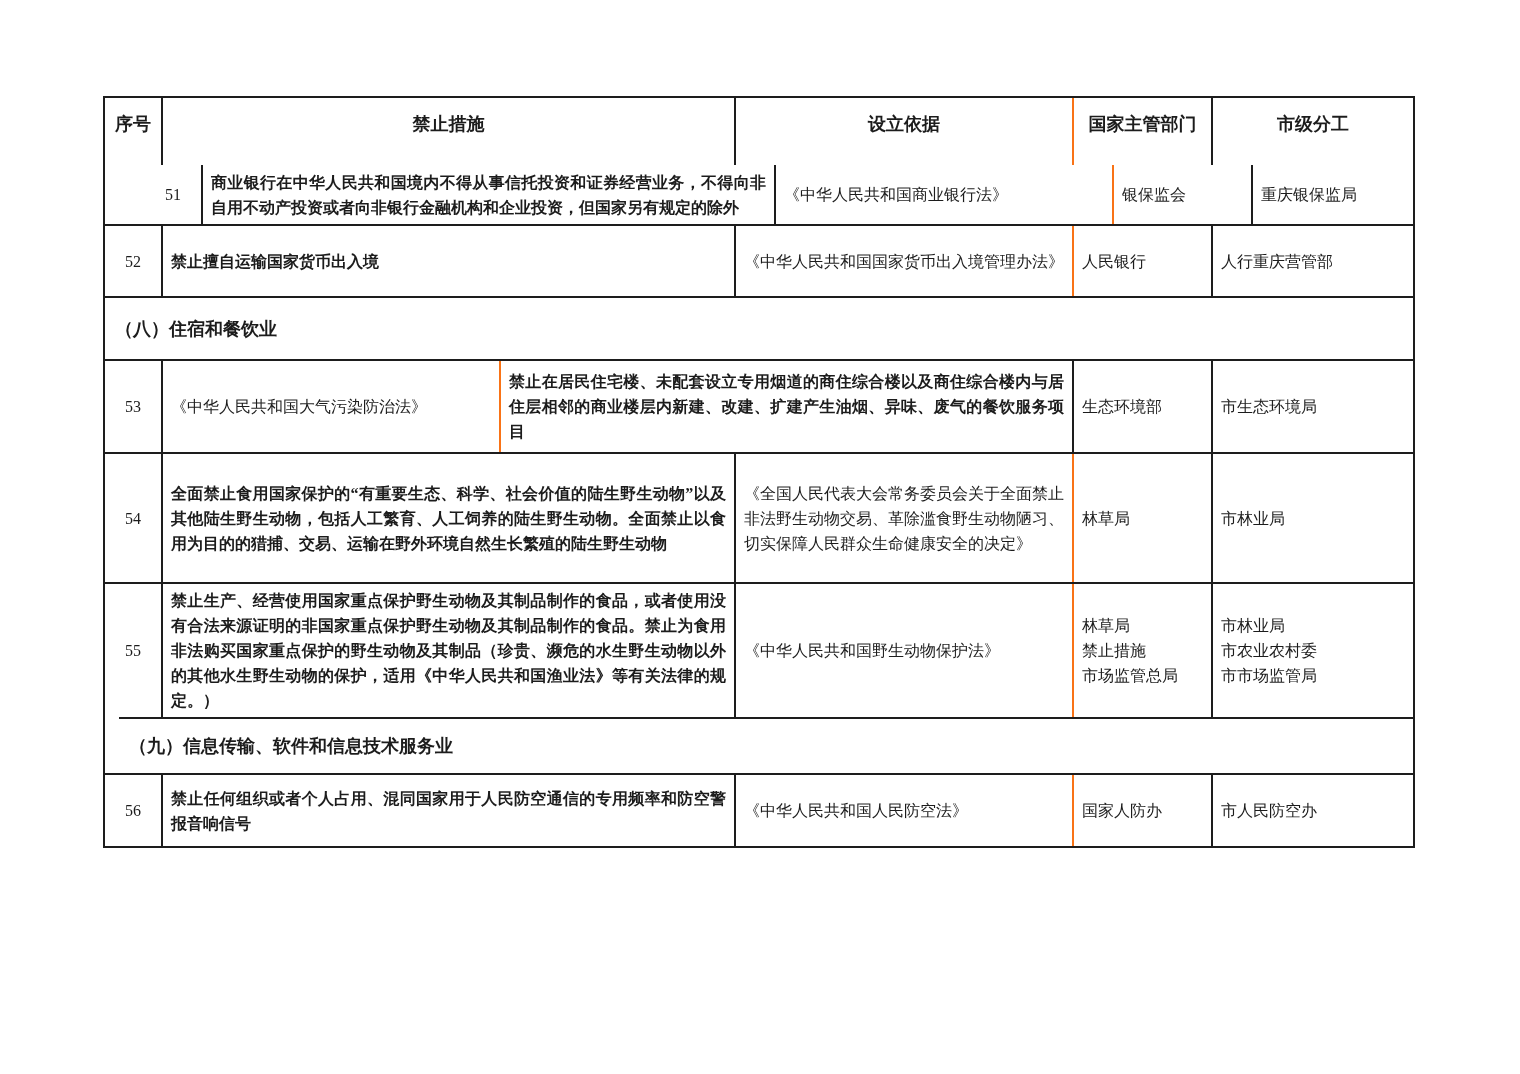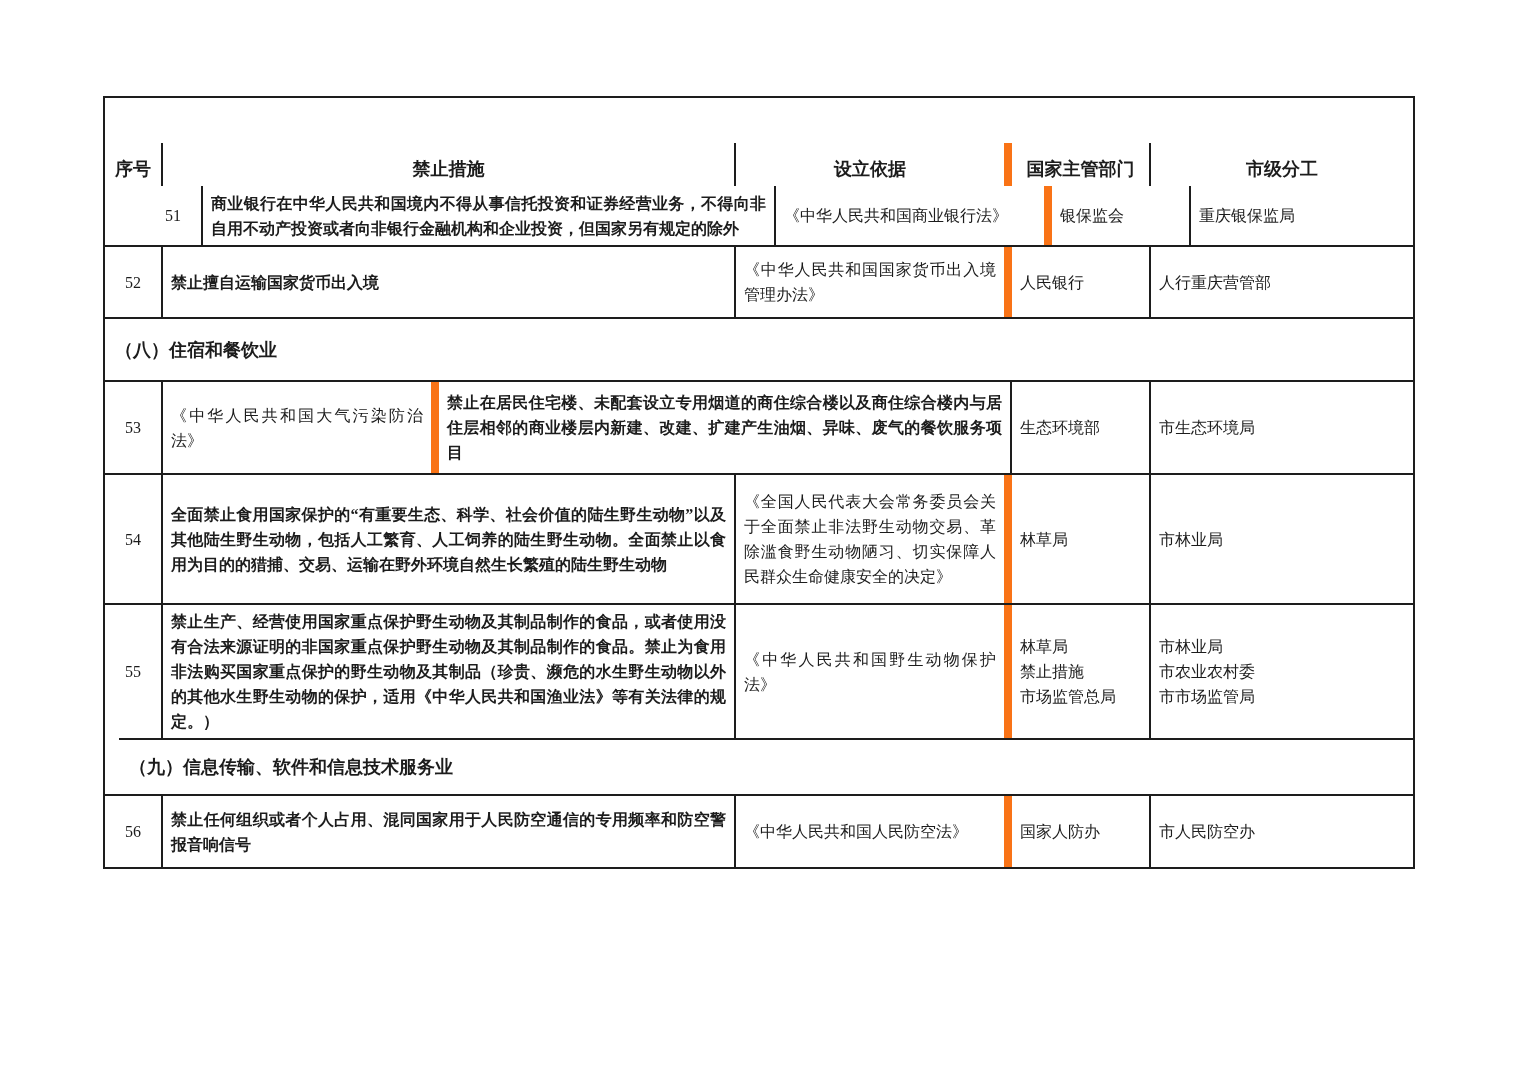--- a/index.html
+++ b/index.html
@@ -35,38 +35,37 @@
     padding: 4px 2px;
     border-right: 2px solid #1d1d1d;
   }
   .c-measure {
     width: 573px;
     text-align: justify;
     border-right: 2px solid #1d1d1d;
     font-weight: bold;
   }
   .c-basis {
-    width: 276px;
+    width: 338px;
     text-align: justify;
-    border-right: 8px solid #f97316;
+    border-right: 2px solid #f97316;
   }
   .c-national {
     width: 139px;
     border-right: 2px solid #1d1d1d;
   }
   .c-municipal { flex: 1; }
 
   .header-row .cell {
     justify-content: flex-start;
     padding-top: 14px;
     text-align: center;
     align-items: center;
     font-weight: bold;
     font-size: 18px;
-    margin-top: 45px;
   }
   .header-row { min-height: 67px; }
 
   .r51 { min-height: 59px; padding-left: 40px; }
   .r52 { min-height: 72px; }
   .r53 { min-height: 93px; }
   .r54 { min-height: 130px; }
   .r55 { min-height: 116px; }
   .r56 { min-height: 73px; }
 

